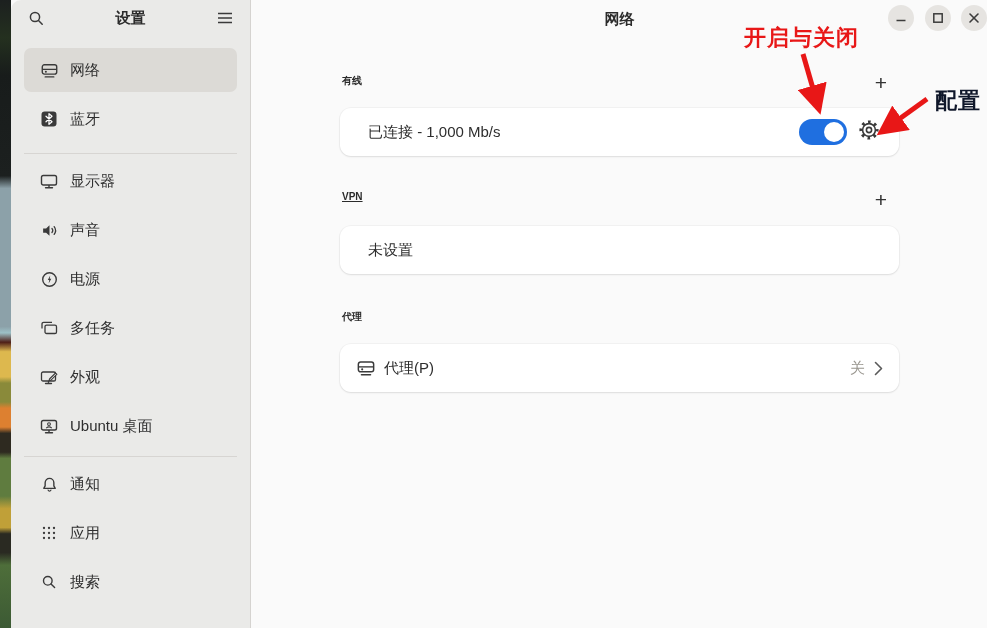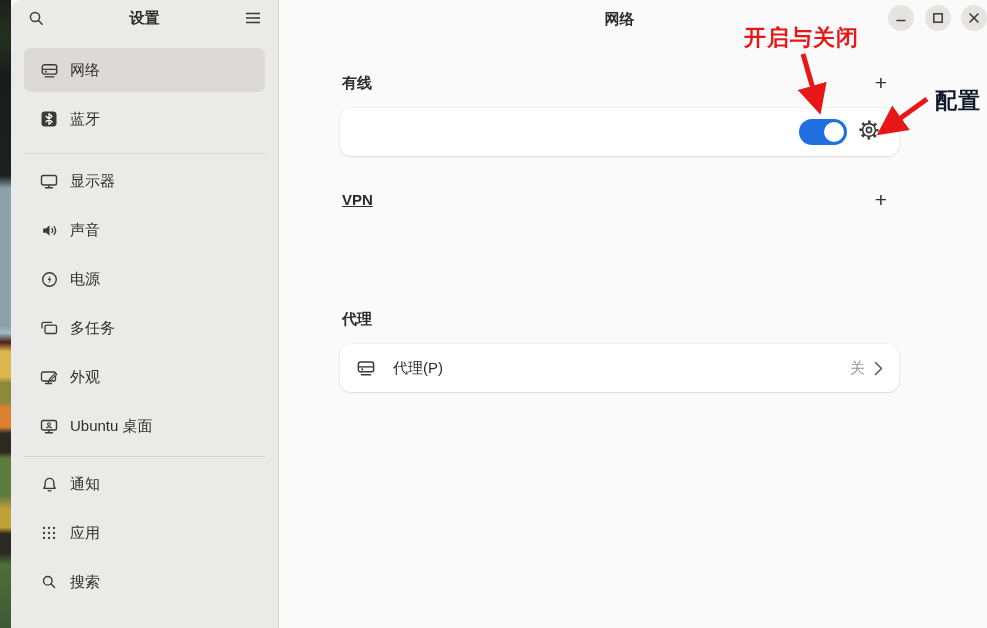--- a/index.html
+++ b/index.html
@@ -17,21 +17,21 @@
       #4e1f18 54.5%, #ddb84e 56%, #ddb84e 60%,
       #8a8a3a 61%, #8a8a3a 64%, #dd8030 65%, #dd8030 68%,
       #2e2a20 69%, #2e2a20 72%, #5f7c3f 73%, #5f7c3f 79%,
       #c0a038 81%, #c0a038 84%, #2a2a22 85%, #2a2a22 88%,
       #4e6e3a 90%, #3c5a34 100%);
   }
   .window { position:absolute; left:11px; top:0; width:976px; height:628px;
     border-radius:10px 10px 0 0; overflow:hidden; background:#fafafa; }
 
   
-  .sidebar { position:absolute; left:0; top:0; width:268px; height:628px;
+  .sidebar { position:absolute; left:0; top:0; width:240px; height:628px;
     background:#eaeae8; border-right:1px solid #d5d3d0; }
   .sb-header { height:36px; display:flex; align-items:center; padding:0 12px; }
   .sb-title { flex:1; text-align:center; font-weight:bold; font-size:15px; color:#2b2b2b; }
   .icon-btn { width:26px; height:26px; display:flex; align-items:center; justify-content:center;
     border-radius:5px; cursor:pointer; }
   .sb-list { padding:12px 13px 0 13px; }
   .sb-row { height:44px; display:flex; align-items:center; gap:12px;
     padding-left:16px; border-radius:7px; font-size:15px; color:#2f2f2f;
     margin-bottom:5px; cursor:pointer; }
   .sb-row.selected { background:#dcdad6; }
@@ -40,21 +40,21 @@
   .sb-ic svg { display:block; }
 
   
   .main { position:absolute; left:241px; top:0; width:735px; height:628px; }
   .main-title { position:absolute; left:0; top:10px; width:100%; text-align:center;
     font-weight:bold; font-size:15px; color:#2b2b2b; }
   .winbtn { position:absolute; top:5px; width:26px; height:26px; border-radius:50%;
     background:#e6e4e1; display:flex; align-items:center; justify-content:center; cursor:pointer; }
   .winbtn svg { display:block; }
 
-  .section-title { position:absolute; font-weight:bold; font-size:15px; color:#2b2b2b; }
+  .section-title { position:absolute; font-weight:bold; font-size:10px; color:#2b2b2b; }
   .add-btn { position:absolute; width:26px; height:26px; border-radius:5px;
     display:flex; align-items:center; justify-content:center; font-size:21px; font-weight:400;
     color:#333; cursor:pointer; line-height:1; }
   .card { position:absolute; left:88px; width:559px; height:48px; background:#ffffff;
     border-radius:11px; box-shadow:0 1px 2px rgba(0,0,0,0.09), 0 0 0 1px rgba(0,0,0,0.03);
     display:flex; align-items:center; }
   .card-text { font-size:15px; color:#2e2e2e; }
   .toggle { position:absolute; left:459px; top:11px; width:48px; height:26px; border-radius:13px;
     cursor:pointer; }
   .toggle .knob { position:absolute; right:3px; top:3px; width:20px; height:20px;
@@ -237,46 +237,50 @@
     <div class="winbtn" style="left:709px;">
       <svg width="12" height="12" viewBox="0 0 12 12">
         <line x1="2" y1="2" x2="10" y2="10" stroke="#3c3c3c" stroke-width="1.6" stroke-linecap="round"></line>
         <line x1="10" y1="2" x2="2" y2="10" stroke="#3c3c3c" stroke-width="1.6" stroke-linecap="round"></line>
       </svg>
     </div>
 
     <div class="section-title" style="left:90px; top:74px;">有线</div>
     <div class="add-btn" style="left:616px; top:69px;">+</div>
     <div class="card" style="top:108px;">
+      <span class="card-text" style="margin-left:28px;">已连接 - 1,000 Mb/s</span>
       <span class="toggle" style="background:#1f6fe0;">
         <span class="knob"></span>
       </span>
       <span class="gear">
         <svg width="22" height="22" viewBox="0 0 22 22">
           <circle cx="11" cy="11" r="8" fill="none" stroke="#3a3a3a" stroke-width="3.2" stroke-dasharray="2.6 3.68" stroke-dashoffset="1.2"></circle>
           <circle cx="11" cy="11" r="6.4" fill="#ffffff" stroke="#3a3a3a" stroke-width="1.6"></circle>
           <circle cx="11" cy="11" r="2.6" fill="none" stroke="#3a3a3a" stroke-width="1.6"></circle>
         </svg>
       </span>
     </div>
 
     <div class="section-title" style="left:90px; top:191px;text-decoration:underline;">VPN</div>
     <div class="add-btn" style="left:616px; top:186px;">+</div>
+    <div class="card" style="top:226px;">
+      <span class="card-text" style="margin-left:28px;">未设置</span>
+    </div>
 
     <div class="section-title" style="left:90px; top:310px;text-align:center;">代理</div>
     <div class="card" style="top:344px;">
       <span class="sb-ic" style="margin-left:17px;">
         <svg width="18" height="18" viewBox="0 0 16 16">
           <rect x="1.2" y="2.6" width="13.6" height="8.8" rx="2" fill="none" stroke="#3a3a3a" stroke-width="1.3"></rect>
           <line x1="1.4" y1="7" x2="14.6" y2="7" stroke="#3a3a3a" stroke-width="1.2"></line>
           <circle cx="4.6" cy="9.2" r="0.95" fill="#3a3a3a"></circle>
           <line x1="4" y1="14" x2="12" y2="14" stroke="#3a3a3a" stroke-width="1.4" stroke-linecap="round"></line>
         </svg>
       </span>
-      <span class="card-text" style="margin-left:18px;">代理(P)</span>
+      <span class="card-text" style="margin-left:9px;">代理(P)</span>
       <span class="row-right">
         <span class="dim-value">关</span>
         <svg width="9" height="15" viewBox="0 0 9 15">
           <polyline points="1.5,1.5 7.5,7.5 1.5,13.5" fill="none" stroke="#5a5a5a" stroke-width="1.6" stroke-linecap="round" stroke-linejoin="round"></polyline>
         </svg>
       </span>
     </div>
   </div>
 </div>
 

